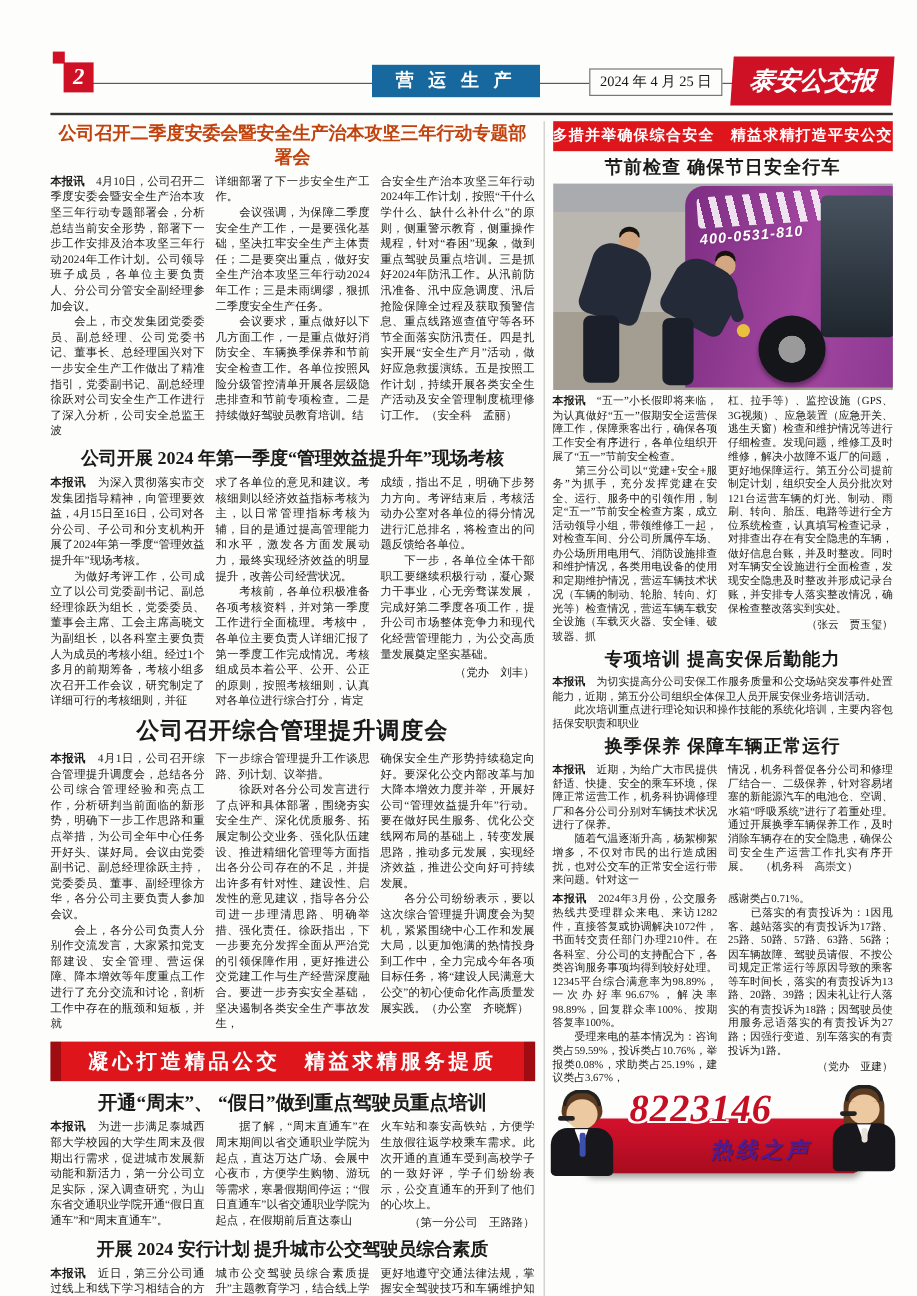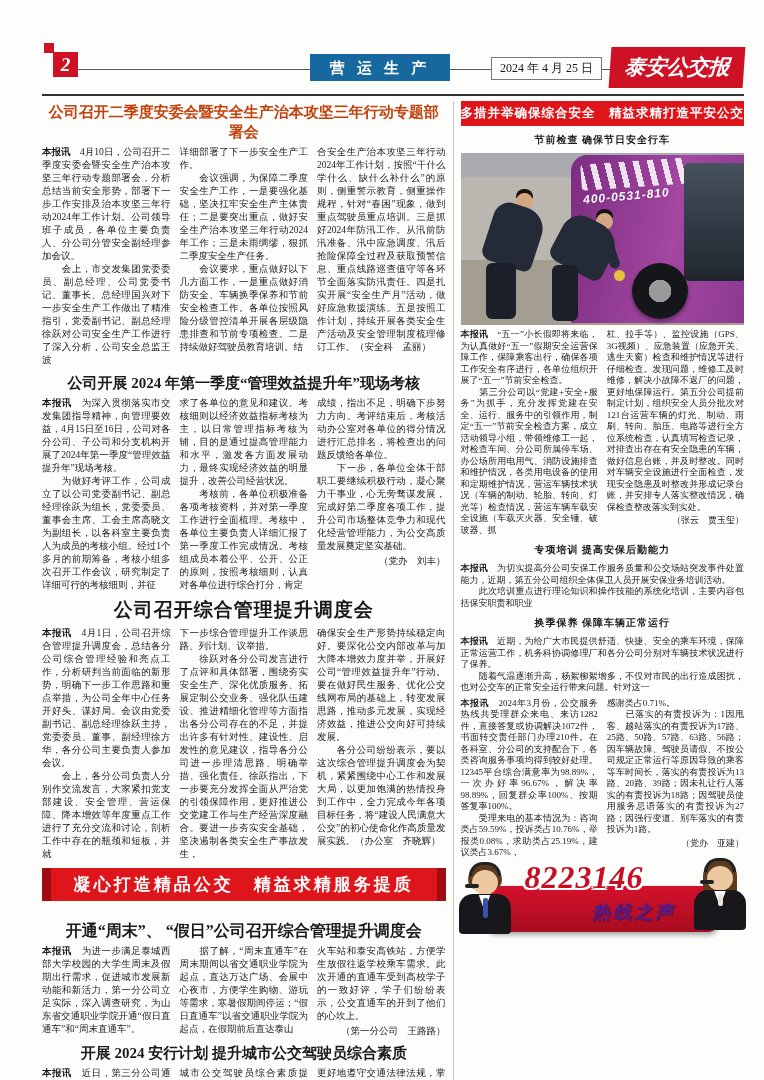--- a/index.html
+++ b/index.html
@@ -39,30 +39,30 @@
   .left-col { width:404px; }
   .v-divider { width:1px; background:#c9c9c4; }
   .right-col { flex:1; }
   
   .t { text-align:center; font-weight:bold; font-family:"Liberation Serif","DejaVu Serif",serif; }
   .t-a1 { color:#c2410c; font-size:15px; line-height:20px; margin:1px 0 4px; }
   .t-a2 { font-size:15px; line-height:20px; margin:6px 0 4px; }
   .t-a3 { font-size:19px; line-height:24px; margin:6px 0 5px; letter-spacing:1px; }
   .t-a4 { font-size:16px; line-height:21px; margin:6px 0 4px; }
   .t-a5 { font-size:15px; line-height:20px; margin:5px 0 4px; }
-  .t-r  { font-size:10px; line-height:20px; margin:4px 0 3px; letter-spacing:1px; }
+  .t-r  { font-size:15px; line-height:20px; margin:4px 0 3px; letter-spacing:1px; }
   
   .cols { display:flex; gap:9px; }
   .col  { flex:1; font-size:9.5px; line-height:13px; text-align:justify; white-space:pre-wrap; }
   .right-col .col { font-size:9px; line-height:11.5px; }
   .lead { font-weight:bold; }
   .sign { display:block; text-align:right; margin-top:2px; }
   
   .banner-mid {
-    margin:7px 0 19px; height:33px; color:#fff; text-align:center;
+    margin:7px 0 8px; height:33px; color:#fff; text-align:center;
     font:bold 17px/33px "Liberation Sans","DejaVu Sans",sans-serif; letter-spacing:3px;
     background:linear-gradient(90deg,#9f0d13 0 9px,#df151c 9px calc(100% - 9px),#9f0d13 calc(100% - 9px));
   }
   .banner-right {
     height:25px; background:#df151c; color:#fff; text-align:center;
     font:bold 12.5px/25px "Liberation Sans","DejaVu Sans",sans-serif; letter-spacing:1px;
     margin-bottom:2px; white-space:nowrap;
   }
   
   .photo { position:relative; width:100%; height:172px; overflow:hidden; margin:1px 0 4px;
@@ -174,21 +174,21 @@
           <p class="col">下一步综合管理提升工作谈思路、列计划、议举措。
 　　徐跃对各分公司发言进行了点评和具体部署，围绕夯实安全生产、深化优质服务、拓展定制公交业务、强化队伍建设、推进精细化管理等方面指出各分公司存在的不足，并提出许多有针对性、建设性、启发性的意见建议，指导各分公司进一步理清思路、明确举措、强化责任。徐跃指出，下一步要充分发挥全面从严治党的引领保障作用，更好推进公交党建工作与生产经营深度融合。要进一步夯实安全基础，坚决遏制各类安全生产事故发生，</p>
           <p class="col">确保安全生产形势持续稳定向好。要深化公交内部改革与加大降本增效力度并举，开展好公司“管理效益提升年”行动。要在做好民生服务、优化公交线网布局的基础上，转变发展思路，推动多元发展，实现经济效益，推进公交向好可持续发展。
 　　各分公司纷纷表示，要以这次综合管理提升调度会为契机，紧紧围绕中心工作和发展大局，以更加饱满的热情投身到工作中，全力完成今年各项目标任务，将“建设人民满意大公交”的初心使命化作高质量发展实践。（办公室　齐晓辉）</p>
         </div>
       </article>
 
       <div class="banner-mid">凝心打造精品公交　精益求精服务提质</div>
 
       <article>
-        <h2 class="t t-a4">开通“周末”、 “假日”公司召开综合管理提升调度会</h2>
+        <h2 class="t t-a4">开通“周末”、 “假日”做到重点驾驶员重点培训</h2>
         <div class="cols">
           <p class="col"><b class="lead">本报讯</b><span>　为进一步满足泰城西部大学校园的大学生周末及假期出行需求，促进城市发展新动能和新活力，第一分公司立足实际，深入调查研究，为山东省交通职业学院开通“假日直通车”和“周末直通车”。</span></p>
           <p class="col">　　据了解，“周末直通车”在周末期间以省交通职业学院为起点，直达万达广场、会展中心夜市，方便学生购物、游玩等需求，寒暑假期间停运；“假日直通车”以省交通职业学院为起点，在假期前后直达泰山</p>
           <p class="col"><span>火车站和泰安高铁站，方便学生放假往返学校乘车需求。此次开通的直通车受到高校学子的一致好评，学子们纷纷表示，公交直通车的开到了他们的心坎上。</span><span class="sign">（第一分公司　王路路）</span></p>
         </div>
       </article>
 
       <article>
         <h2 class="t t-a5">开展 2024 安行计划 提升城市公交驾驶员综合素质</h2>
         <div class="cols">
@@ -246,20 +246,21 @@
           <p class="col"><b class="lead">本报讯</b><span>　为切实提高分公司安保工作服务质量和公交场站突发事件处置能力，近期，第五分公司组织全体保卫人员开展安保业务培训活动。
 　　此次培训重点进行理论知识和操作技能的系统化培训，主要内容包括保安职责和职业</span></p>
         </div>
       </article>
 
       <article>
         <h2 class="t t-r">换季保养 保障车辆正常运行</h2>
         <div class="cols">
           <p class="col"><b class="lead">本报讯</b><span>　近期，为给广大市民提供舒适、快捷、安全的乘车环境，保障正常运营工作，机务科协调修理厂和各分公司分别对车辆技术状况进行了保养。
 　　随着气温逐渐升高，杨絮柳絮增多，不仅对市民的出行造成困扰，也对公交车的正常安全运行带来问题。针对这一</span></p>
+          <p class="col">情况，机务科督促各分公司和修理厂结合一、二级保养，针对容易堵塞的新能源汽车的电池仓、空调、水箱“呼吸系统”进行了着重处理。通过开展换季车辆保养工作，及时消除车辆存在的安全隐患，确保公司安全生产运营工作扎实有序开展。　（机务科　高崇文）</p>
         </div>
       </article>
 
       <article>
         <div class="cols" style="margin-top:4px;">
           <p class="col"><b class="lead">本报讯</b><span>　2024年3月份，公交服务热线共受理群众来电、来访1282件，直接答复或协调解决1072件，书面转交责任部门办理210件。在各科室、分公司的支持配合下，各类咨询服务事项均得到较好处理。12345平台综合满意率为98.89%，一次办好率96.67%，解决率98.89%，回复群众率100%、按期答复率100%。
 　　受理来电的基本情况为：咨询类占59.59%，投诉类占10.76%，举报类0.08%，求助类占25.19%，建议类占3.67%，</span></p>
           <p class="col"><span>感谢类占0.71%。
 　　已落实的有责投诉为：1因甩客、越站落实的有责投诉为17路、25路、50路、57路、63路、56路；因车辆故障、驾驶员请假、不按公司规定正常运行等原因导致的乘客等车时间长，落实的有责投诉为13路、20路、39路；因未礼让行人落实的有责投诉为18路；因驾驶员使用服务忌语落实的有责投诉为27路；因强行变道、别车落实的有责投诉为1路。</span><span class="sign">（党办　亚建）</span></p>
         </div>

